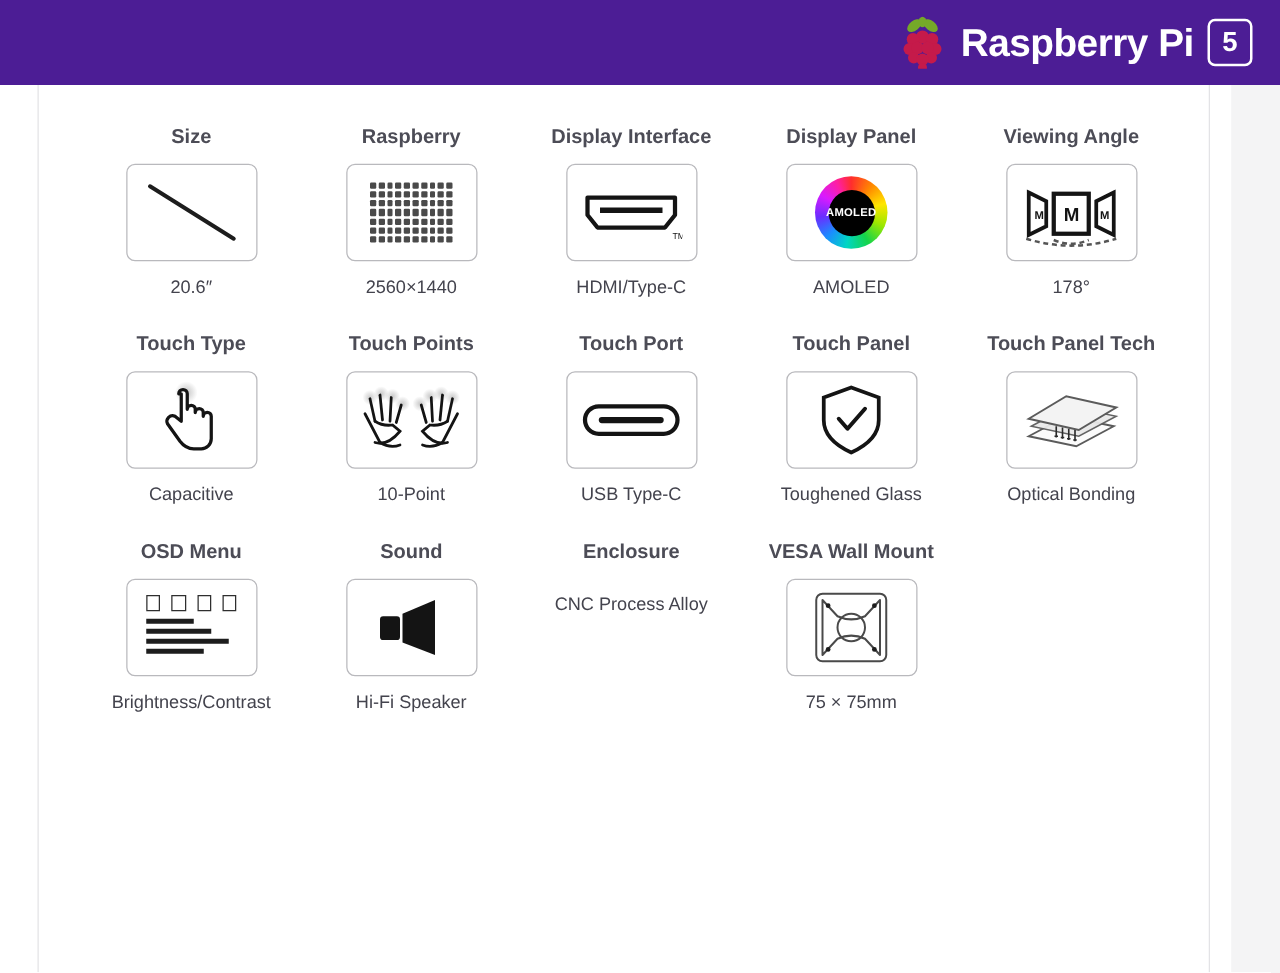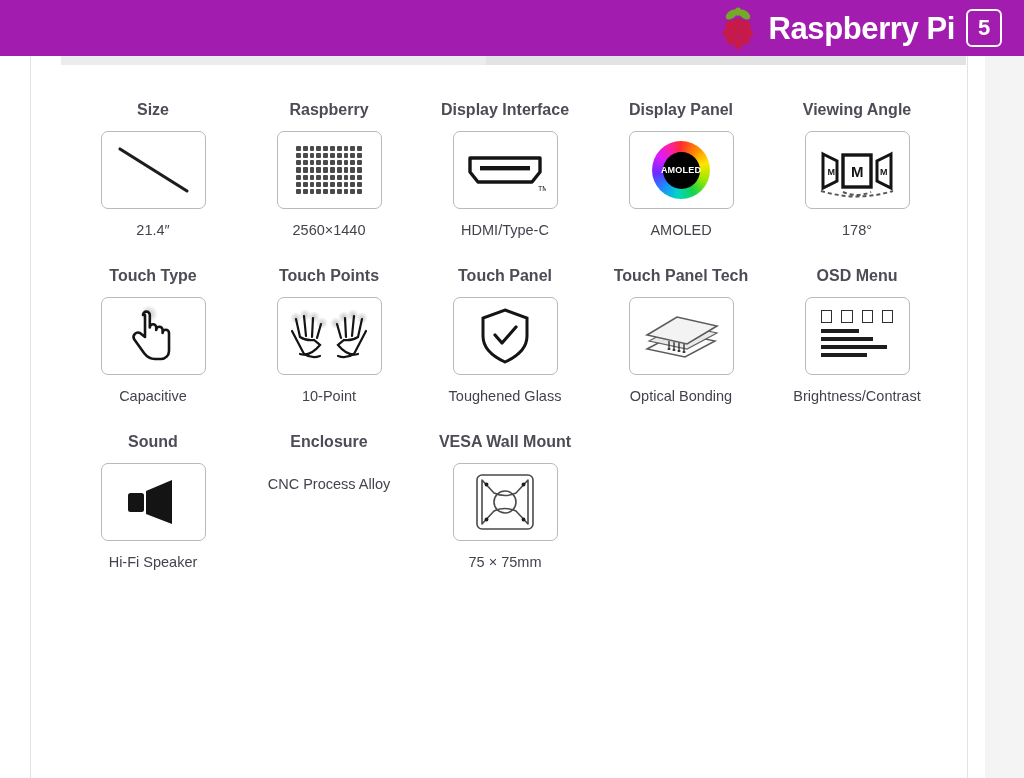--- a/index.html
+++ b/index.html
@@ -14,22 +14,22 @@
     height: 778px;
     overflow: hidden;
     background: #ffffff;
   }
 
   
   .topbar {
     position: absolute;
     top: 0; left: 0;
     width: 1024px;
-    height: 56px;
-    background: #a21caf;
+    height: 68px;
+    background: #4c1d95;
     display: flex;
     align-items: center;
     justify-content: flex-end;
     box-sizing: border-box;
     padding-right: 22px;
     z-index: 20;
   }
   .brand {
     display: flex;
     align-items: center;
@@ -315,21 +315,21 @@
 
       <div class="spec-cell">
         <div class="spec-title">Size</div>
         <div class="spec-box">
           <span>
             <svg class="ico" width="85" height="60" viewBox="0 0 85 60">
               <line x1="9" y1="9" x2="76" y2="51" stroke="#1d1d1d" stroke-width="3.2" stroke-linecap="round"></line>
             </svg>
           </span>
         </div>
-        <div class="spec-value">21.4″</div>
+        <div class="spec-value">20.6″</div>
       </div>
 
       <div class="spec-cell">
         <div class="spec-title">Raspberry</div>
         <div class="spec-box">
           <span class="pixgrid">
             <i></i>
               <i></i>
               <i></i>
               <i></i>
@@ -508,20 +508,32 @@
                 <path d="M6 24 L18 47"></path>
                 <path d="M14 30 q6 4 14 3 l6 5 q-10 12 -20 9"></path>
                 <path d="M18 47 q8 5 16 2"></path>
               </g>
             </svg>
           </span>
         </div>
         <div class="spec-value">10-Point</div>
       </div>
 
+      <div class="spec-cell">
+        <div class="spec-title">Touch Port</div>
+        <div class="spec-box">
+          <span>
+            <svg class="ico" width="80" height="32" viewBox="0 0 80 32">
+              <rect x="3" y="5" width="74" height="22" rx="11" fill="#ffffff" stroke="#141414" stroke-width="3.4"></rect>
+              <rect x="14" y="13.5" width="52" height="5" rx="2.5" fill="#141414"></rect>
+            </svg>
+          </span>
+        </div>
+        <div class="spec-value">USB Type-C</div>
+      </div>
 
       <div class="spec-cell">
         <div class="spec-title">Touch Panel</div>
         <div class="spec-box">
           <span>
             <svg class="ico" width="52" height="60" viewBox="0 0 52 60">
               <path d="M26 4 L48 12 v18 c0 13 -11 21 -22 26 C15 51 4 43 4 30 V12 Z" fill="#ffffff" stroke="#141414" stroke-width="3"></path>
               <path d="M16 29 L23 37 L37 21" fill="none" stroke="#141414" stroke-width="3.2" stroke-linecap="round" stroke-linejoin="round"></path>
             </svg>
           </span>

